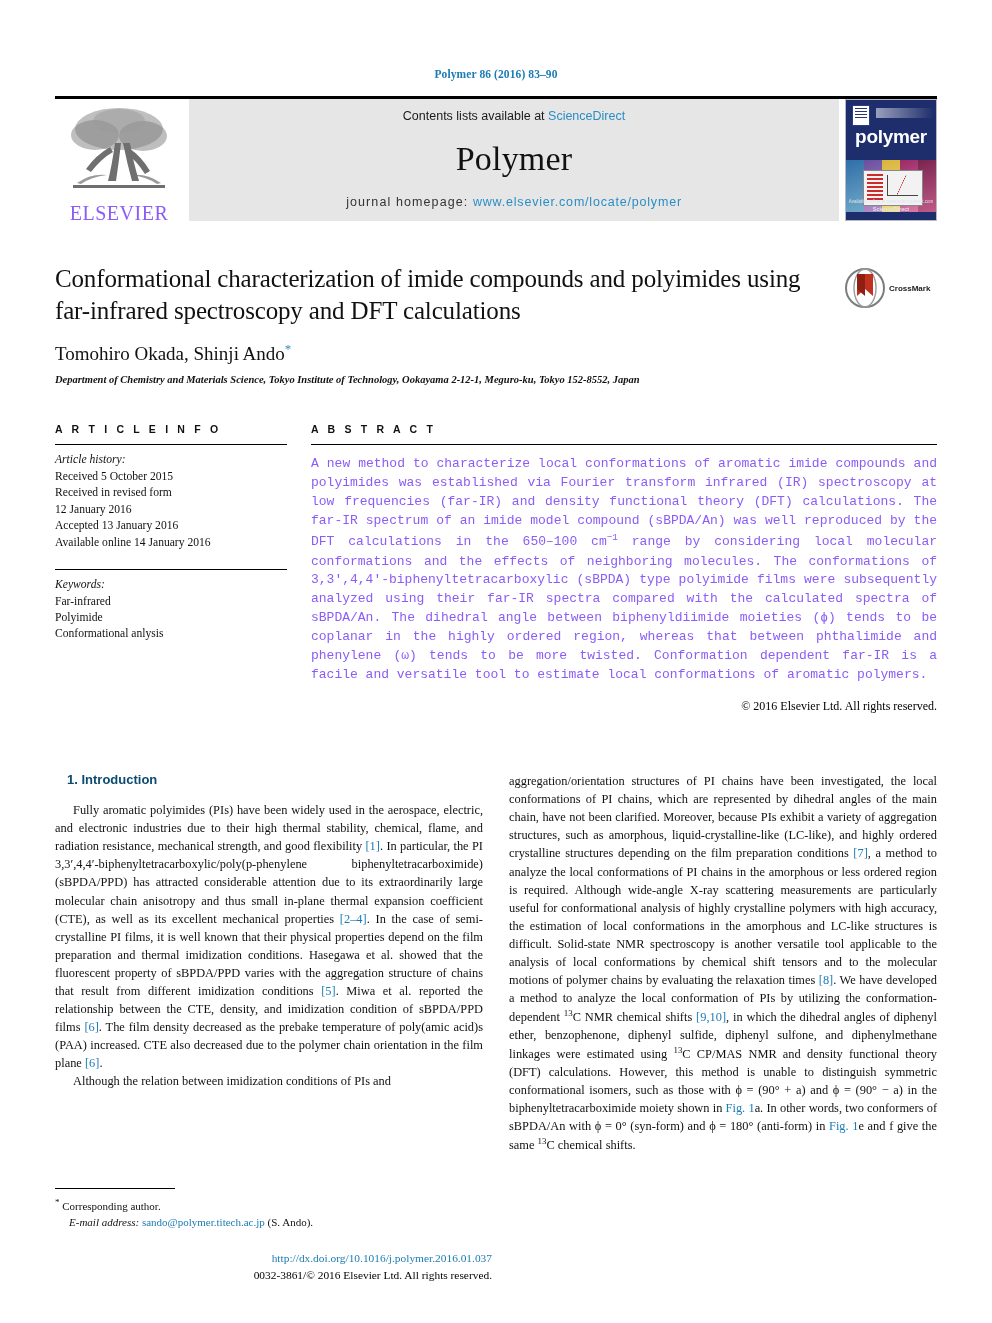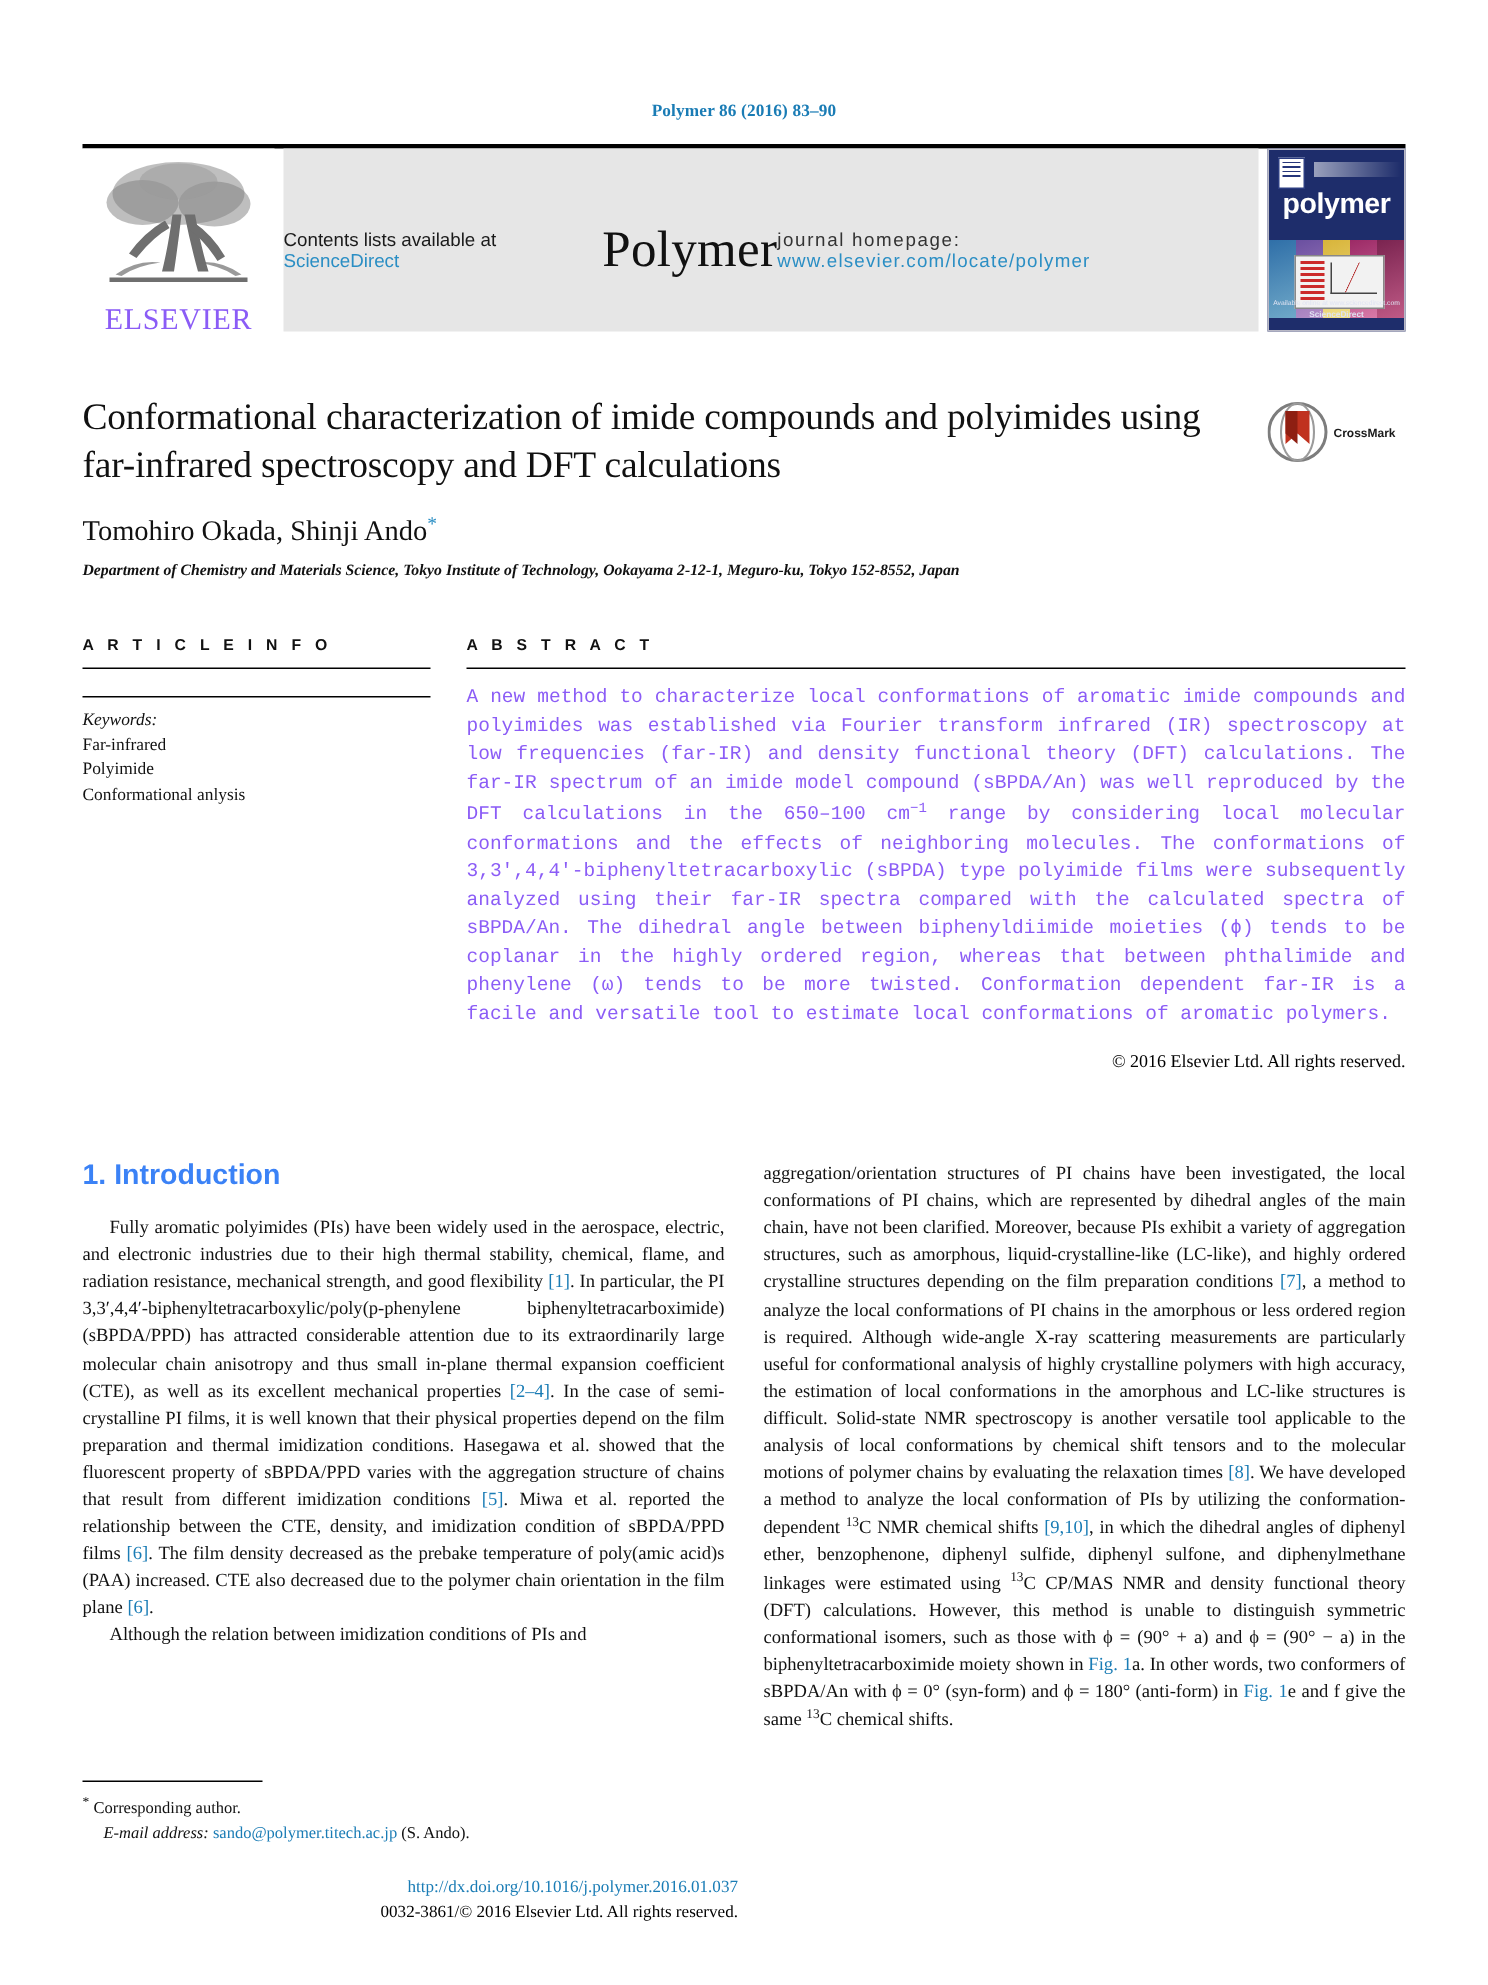--- a/index.html
+++ b/index.html
@@ -65,24 +65,24 @@
     z-index: 2;
     font-weight: 400;
   }
   .masthead-center {
     flex: 1 1 auto;
     background: #e6e6e6;
     margin-left: 6px;
     margin-right: 6px;
     position: relative;
     display: flex;
-    flex-direction: row;
+    flex-direction: column;
     align-items: center;
     justify-content: space-between;
-    padding: 26px 0 12px 0;
+    padding: 10px 0 12px 0;
     box-sizing: border-box;
   }
   .contents-line {
     font-family: "Liberation Sans", sans-serif;
     font-size: 12.5px;
     color: #1a1a1a;
   }
   .contents-line .sd { color: #2a8ec4; }
   .journal-name {
     font-family: "Liberation Serif", serif;
@@ -233,23 +233,23 @@
   
   .body-cols {
     margin-top: 58px;
     display: flex;
     gap: 26px;
   }
   .bcol { flex: 1 1 0; width: 437px; }
   .h2 {
     font-family: "Liberation Sans", sans-serif;
     font-weight: bold;
-    font-size: 19px;
-    color: #3b82f6;
-    margin: 0 0 14px 0;
+    font-size: 13px;
+    color: #0c4a6e;
+    margin: 0 0 14px 12px;
   }
   .para {
     font-family: "Liberation Serif", serif;
     font-size: 12.4px;
     line-height: 1.455;
     text-align: justify;
     text-indent: 18px;
     margin: 0;
     color: #111;
     hyphens: auto;
@@ -351,20 +351,28 @@
       </svg>
       <span class="crossmark-text">CrossMark</span>
     </div>
   </div>
 
   <div class="info-abstract">
 
     <div class="col-info">
       <div class="sec-head">A R T I C L E   I N F O</div>
       <div class="rule"></div>
+      <div class="info-body">
+        <div class="lbl">Article history:</div>
+        <div>Received 5 October 2015</div>
+        <div>Received in revised form</div>
+        <div>12 January 2016</div>
+        <div>Accepted 13 January 2016</div>
+        <div>Available online 14 January 2016</div>
+      </div>
       <div class="info-block-2">
         <div class="rule"></div>
         <div class="info-body">
           <div class="lbl">Keywords:</div>
           <div>Far-infrared</div>
           <div>Polyimide</div>
           <div>Conformational anlysis</div>
         </div>
       </div>
     </div>

